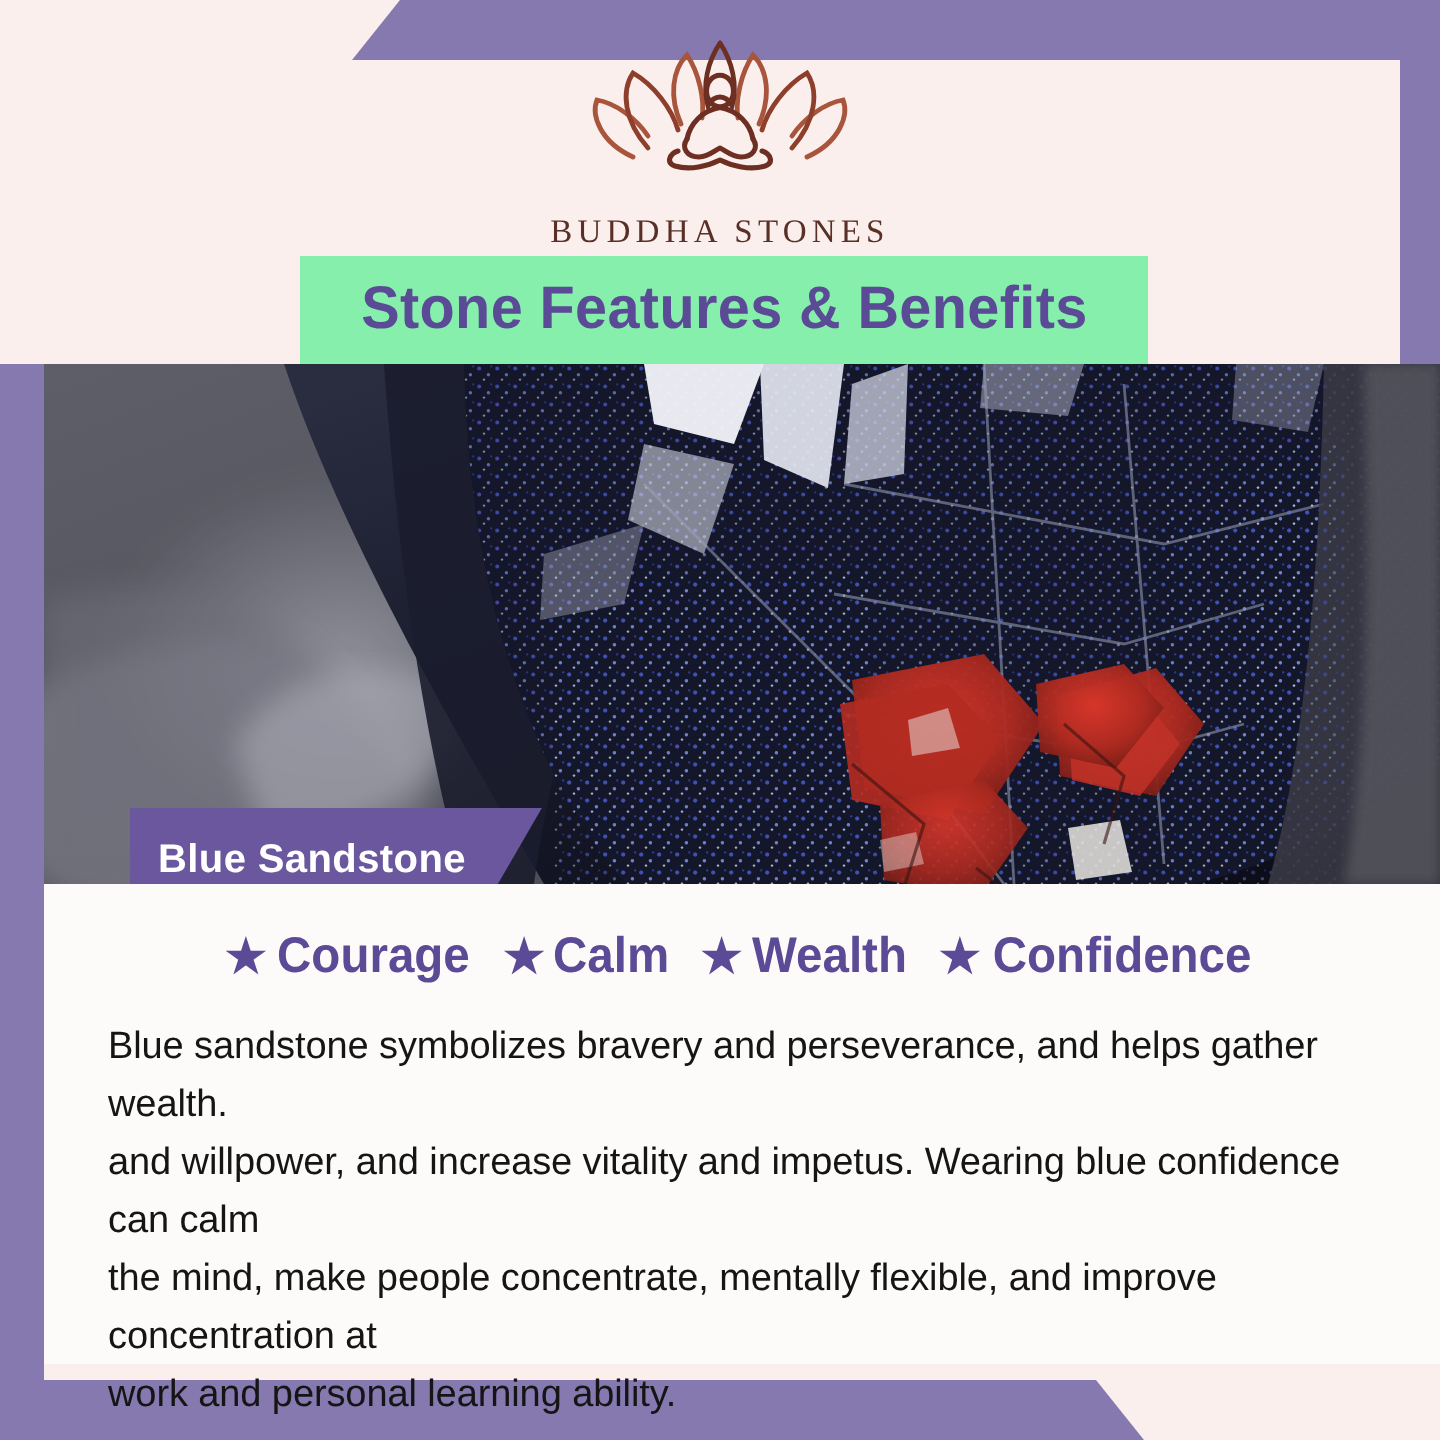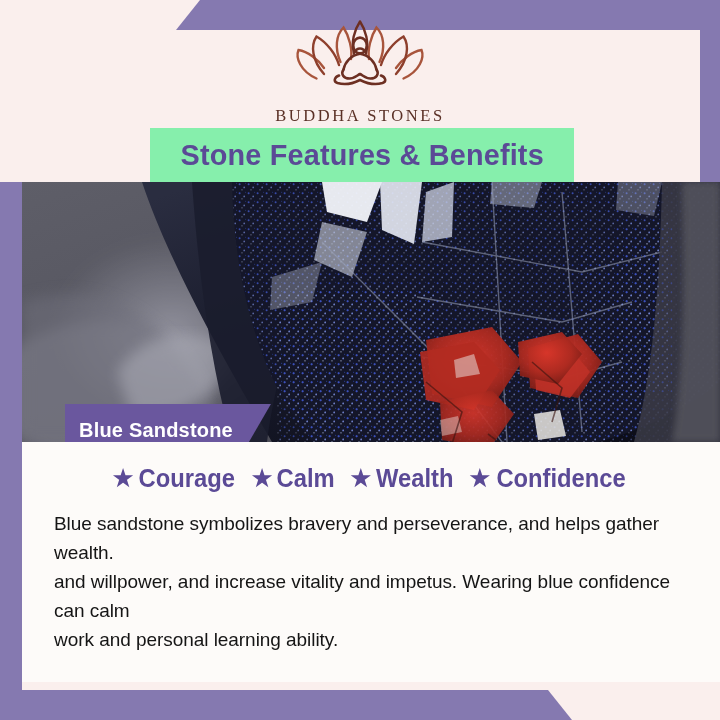--- a/index.html
+++ b/index.html
@@ -293,15 +293,16 @@
     </div>
     <div class="benefit">
       <span class="star">★</span>
       <span class="lbl">Confidence</span>
     </div>
   </div>
 
   <div class="body-copy">
     <p>Blue sandstone symbolizes bravery and perseverance, and helps gather wealth.</p>
     <p>and willpower, and increase vitality and impetus. Wearing blue confidence can calm</p>
+    <p>the mind, make people concentrate, mentally flexible, and improve concentration at</p>
     <p>work and personal learning ability.</p>
   </div>
 </div>
 
 </body></html>

